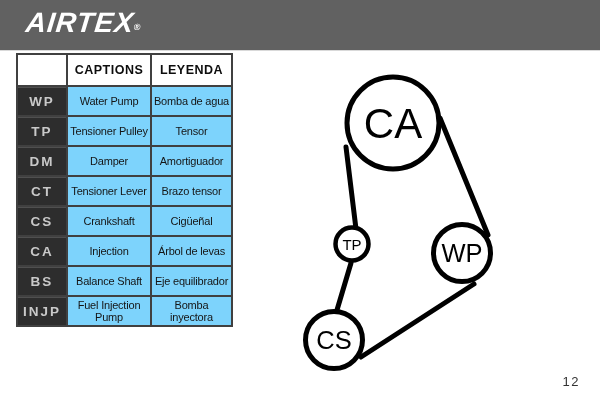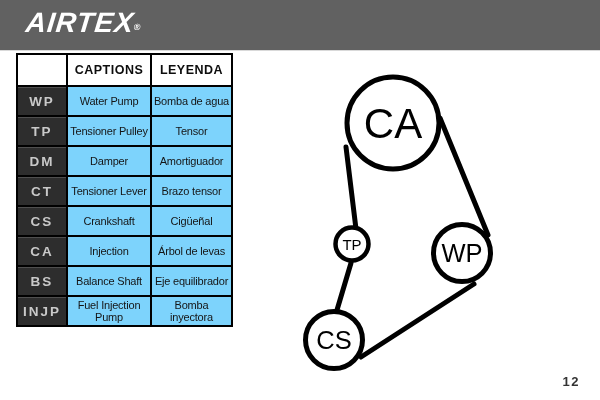--- a/index.html
+++ b/index.html
@@ -22,21 +22,21 @@
   .logo .rmark{ font-size:9px; font-style:normal; vertical-align:2px; letter-spacing:0; }
   
   table.legend{
     position:absolute; left:16px; top:53px;
     border-collapse:collapse; table-layout:fixed;
   }
   table.legend col.c-abbr{ width:50px; }
   table.legend col.c-cap { width:84px; }
   table.legend col.c-ley { width:81px; }
   table.legend th, table.legend td{
-    border:2px solid #000000; padding:0 1px;
+    border:2px solid #404040; padding:0 1px;
     text-align:center; vertical-align:middle;
   }
   table.legend tr{ height:30px; }
   table.legend tr.hdr{ height:32px; }
   th.corner{ border:none; background:#ffffff; }
   th.colhead{
     font-size:12.5px; font-weight:bold; letter-spacing:0.5px;
     color:#0d0d0d; background:#ffffff;
   }
   td.abbr{
@@ -50,21 +50,21 @@
     background:#7dd3fc;
   }
   
   svg.belt{ position:absolute; left:0; top:0; }
   .belt-line{ stroke:#000000; stroke-width:5; stroke-linecap:round; }
   .pulley{ fill:#ffffff; stroke:#000000; }
   .pulley-label{ fill:#000000; text-anchor:middle; }
   
   .page-number{
     position:absolute; right:20px; bottom:11px;
-    font-size:13px; font-weight:bold; letter-spacing:1.5px; color:#333333;margin-top:48px;
+    font-size:13px; font-weight:normal; letter-spacing:1.5px; color:#333333;margin-top:48px;
   }
 </style>
 </head>
 <body>
 
 <div class="page">
 
   <div class="brand-band">
     <div class="logo">
       <span>AIRTEX</span><span class="rmark">®</span>

